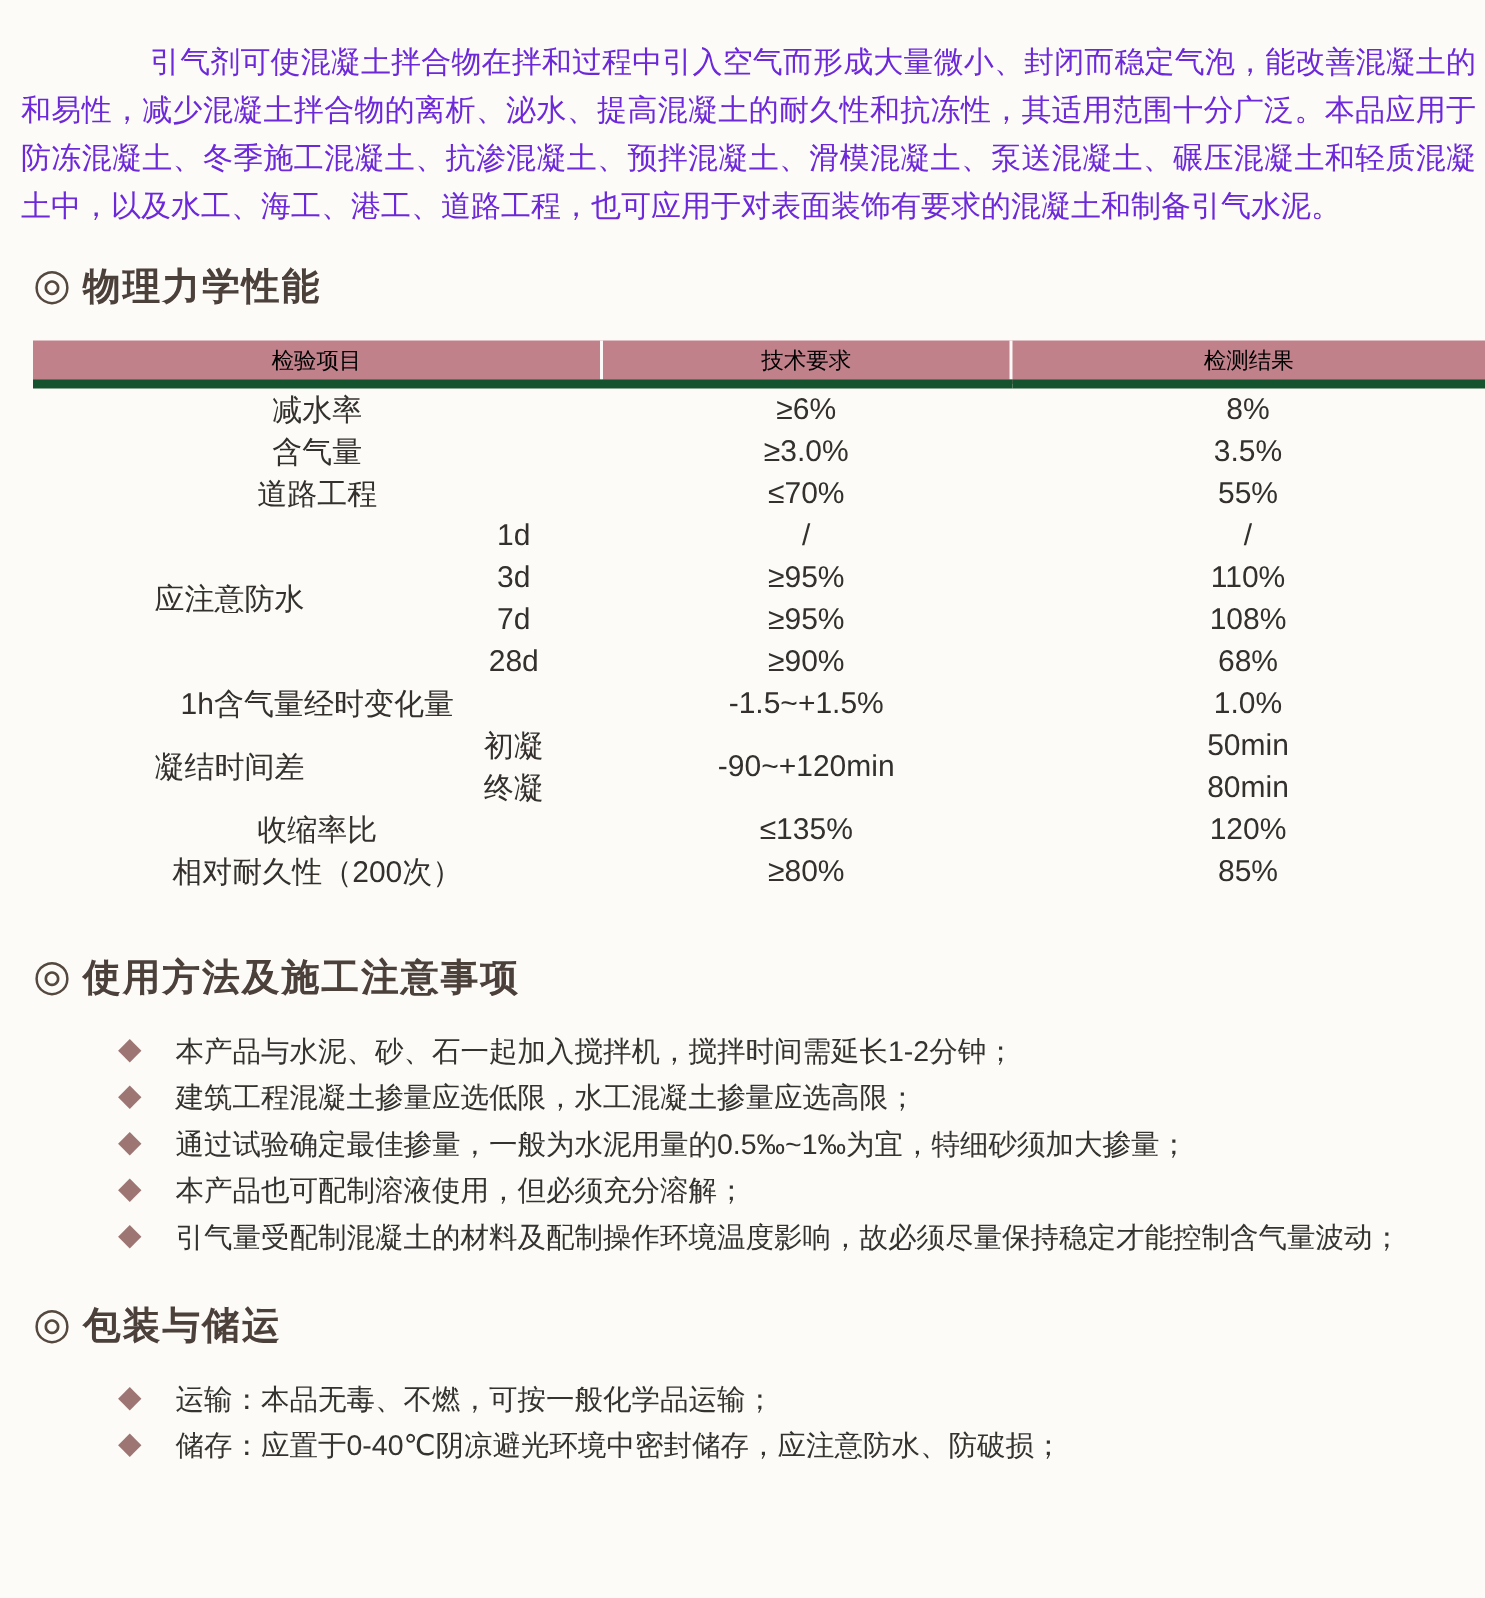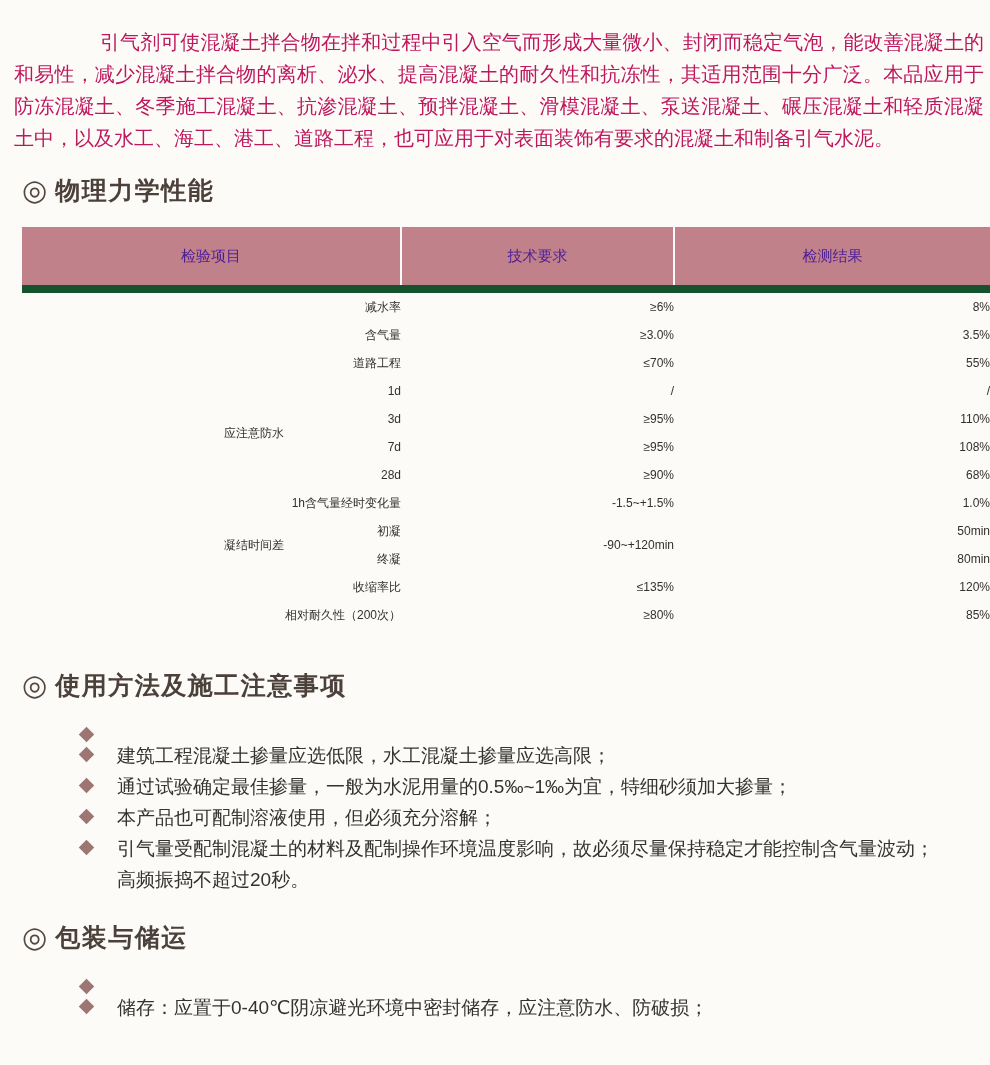--- a/index.html
+++ b/index.html
@@ -13,21 +13,21 @@
   }
   .page { width:990px; height:1065px; position:relative; }
 
   
   .intro {
     margin:26px 6px 0 14px;
     font-size:20px;
     line-height:32px;
     text-indent:86px;
     text-align:justify;
-    color:#be185d;
+    color:#6d28d9;
   }
 
   
   .section-title {
     display:flex; align-items:center; gap:8px;
     font-weight:bold; color:#4c403a;
   }
   .section-title .marker { font-size:29px; line-height:1; color:#55483f; }
   .section-title .title-text { font-size:25px; letter-spacing:1.5px; }
   #sec-physical  { margin:20px 0 0 22px; }
@@ -36,33 +36,33 @@
 
   
   table.spec {
     margin:20px 0 0 22px;
     width:968px;
     border-collapse:collapse;
     table-layout:fixed;
   }
   table.spec thead th {
     background:#c1818b;
-    color:#4c1d95;
+    color:#000000;
     font-size:15px;
     font-weight:normal;
     height:26px;
-    padding:16px;
-    border-bottom:8px solid #14532d;
+    padding:0;
+    border-bottom:6px solid #14532d;
   }
   table.spec thead th.sep { border-left:2px solid #fbfaf8; }
   table.spec tbody td {
-    text-align:right;
+    text-align:center;
     vertical-align:middle;
     height:28px;
-    font-size:12px;
+    font-size:20px;
     padding:0;
     color:#33302d;
   }
 
   
   ul.bullets { list-style:none; margin:18px 0 0 0; padding:0; }
   ul.bullets li { display:flex; align-items:flex-start; }
   .diamond {
     flex:none;
     width:11px; height:11px;
@@ -169,50 +169,51 @@
   </table>
 
   <h2 class="section-title" id="sec-usage">
     <span class="marker">◎</span>
     <span class="title-text">使用方法及施工注意事项</span>
   </h2>
 
   <ul class="bullets">
     <li>
       <span class="diamond"></span>
+      <div class="btext">本产品与水泥、砂、石一起加入搅拌机，搅拌时间需延长1-2分钟；</div>
     </li>
     <li>
       <span class="diamond"></span>
       <div class="btext">建筑工程混凝土掺量应选低限，水工混凝土掺量应选高限；</div>
     </li>
     <li>
       <span class="diamond"></span>
       <div class="btext">通过试验确定最佳掺量，一般为水泥用量的0.5‰~1‰为宜，特细砂须加大掺量；</div>
     </li>
     <li>
       <span class="diamond"></span>
       <div class="btext">本产品也可配制溶液使用，但必须充分溶解；</div>
     </li>
     <li>
       <span class="diamond"></span>
       <div class="btext">
         <div>引气量受配制混凝土的材料及配制操作环境温度影响，故必须尽量保持稳定才能控制含气量波动；</div>
-        <div>高频振捣不超过20秒。</div>
       </div>
     </li>
   </ul>
 
   <h2 class="section-title" id="sec-packaging">
     <span class="marker">◎</span>
     <span class="title-text">包装与储运</span>
   </h2>
 
   <ul class="bullets">
     <li>
       <span class="diamond"></span>
+      <div class="btext">运输：本品无毒、不燃，可按一般化学品运输；</div>
     </li>
     <li>
       <span class="diamond"></span>
       <div class="btext">储存：应置于0-40℃阴凉避光环境中密封储存，应注意防水、防破损；</div>
     </li>
   </ul>
 
 </div>
 
 </body></html>

